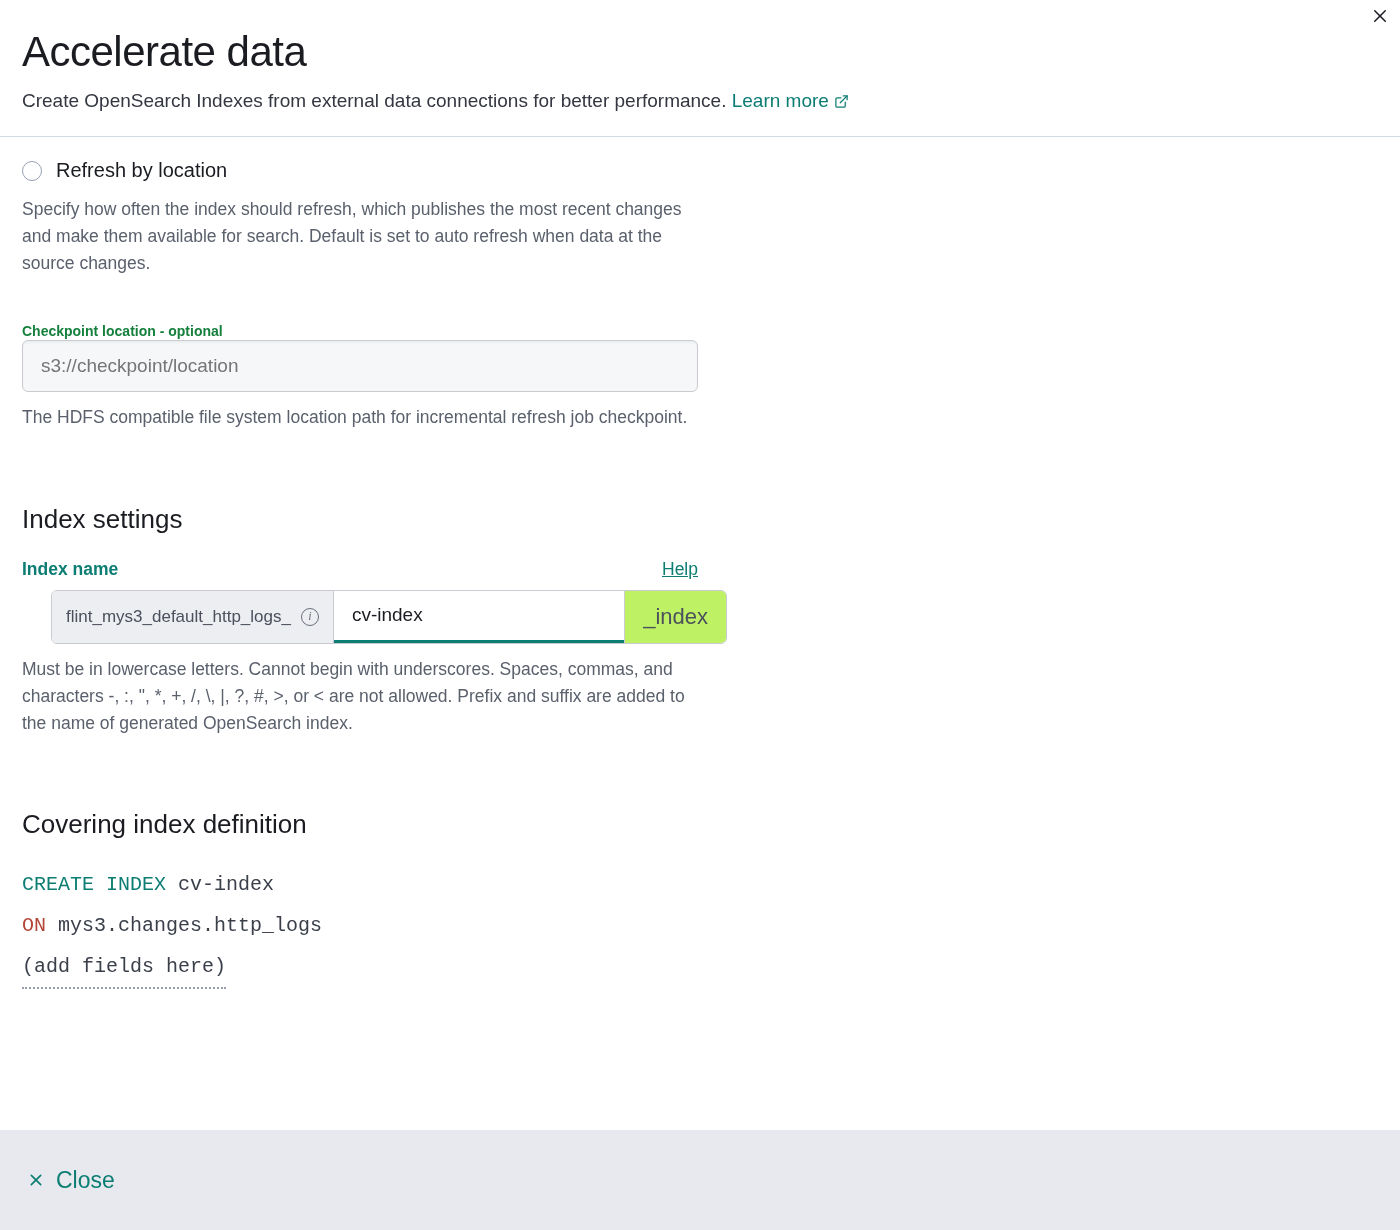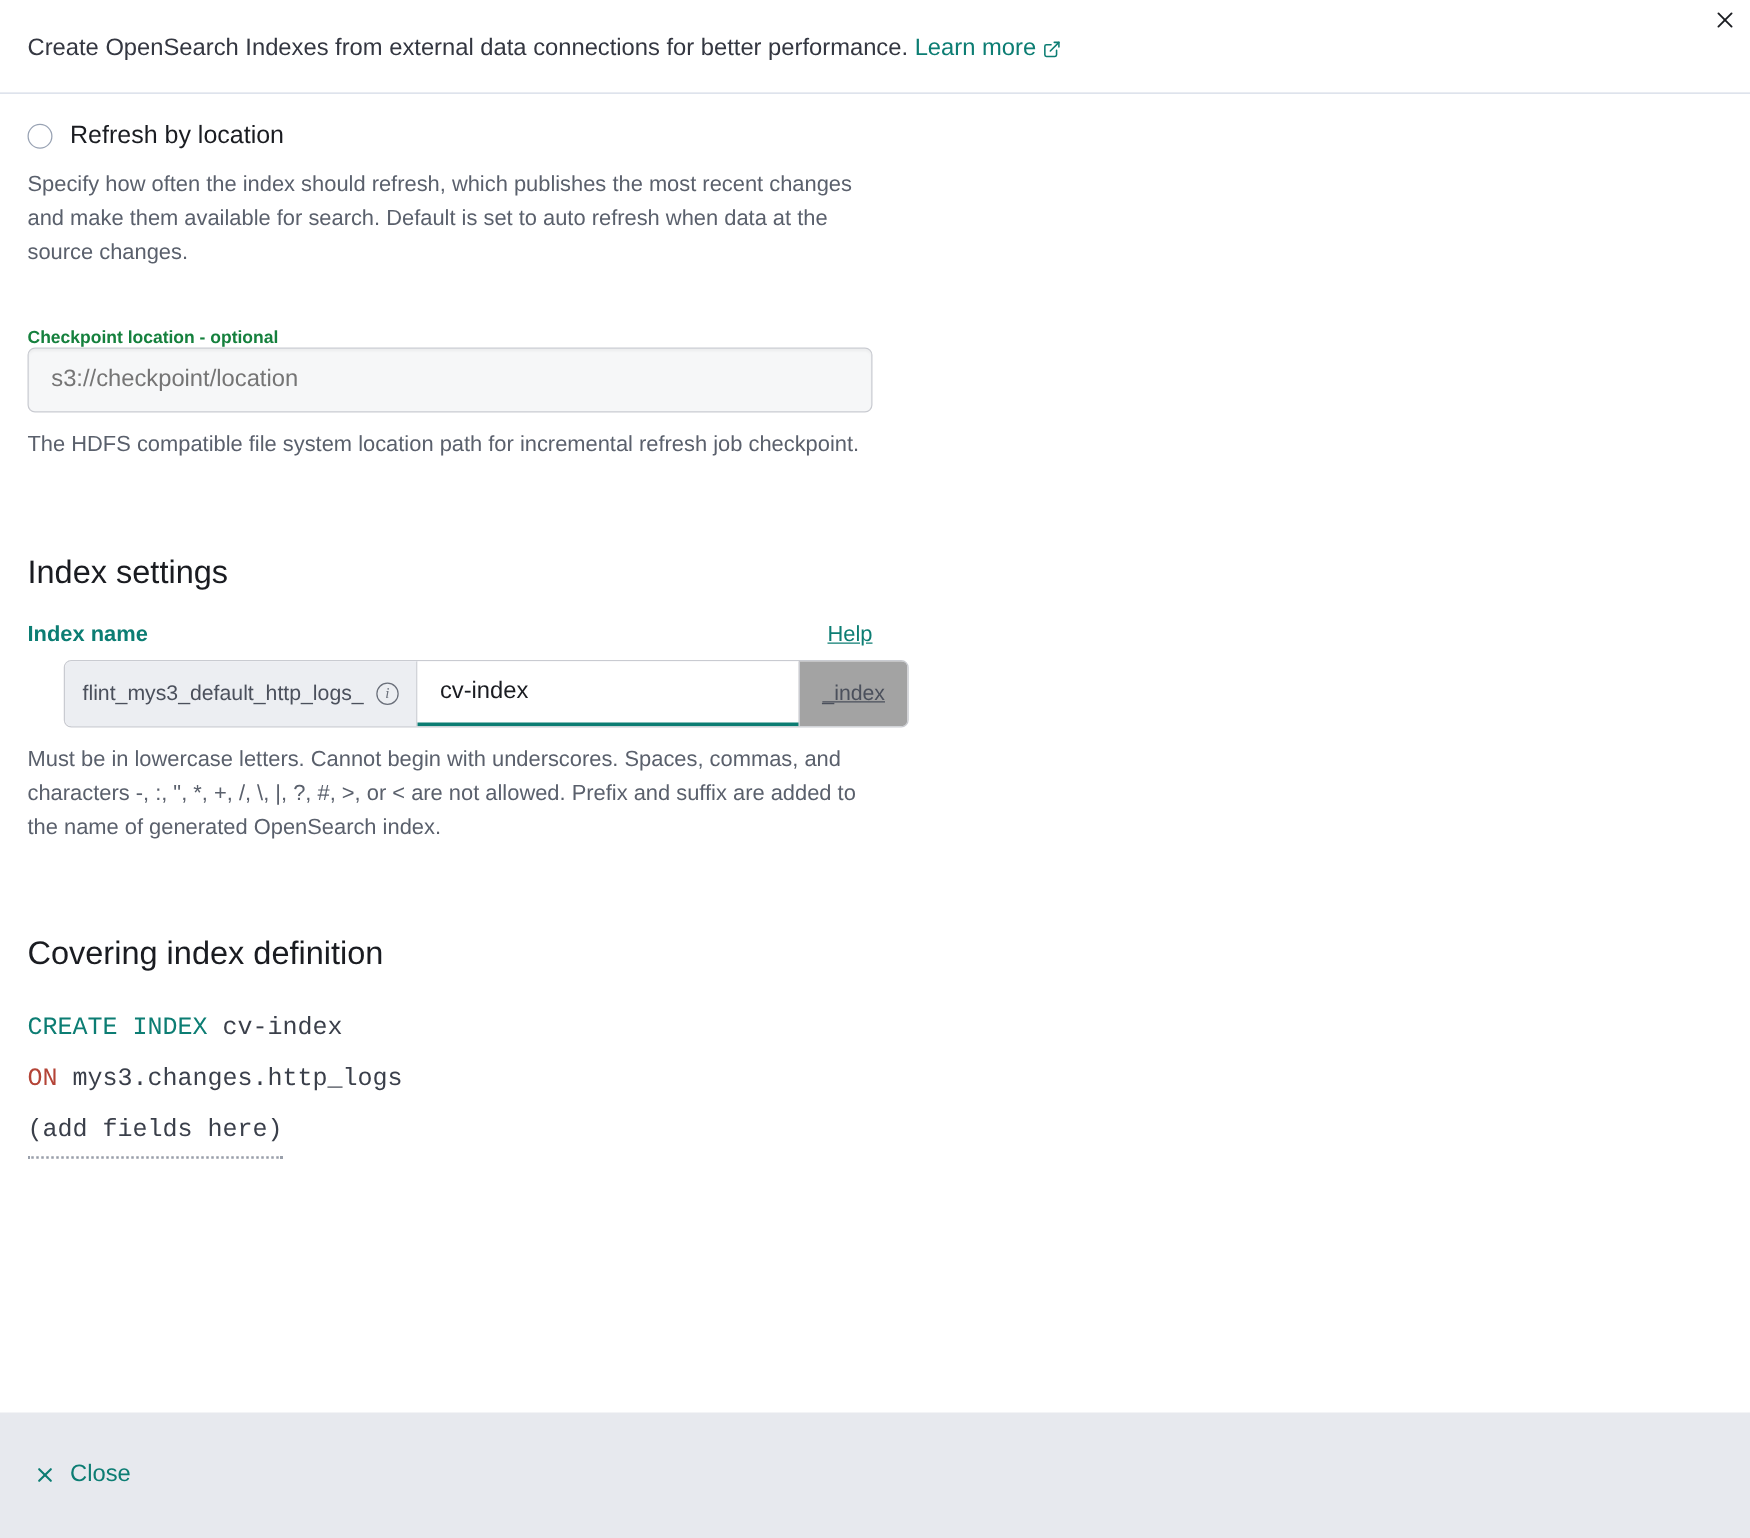--- a/index.html
+++ b/index.html
@@ -157,28 +157,27 @@
     border: none;
     outline: none;
     padding: 0 18px;
     font-size: 19px;
     color: #1a1c21;
     font-family: inherit;
     border-bottom: 3px solid #0c7d73;
     background: #fff;
   }
   .triple-suffix {
-    background: #a3a3a3;
+    background: #bef264;
     display: flex;
     align-items: center;
     padding: 0 18px;
-    font-size: 17px;
+    font-size: 22px;
     color: #4b505c;
     border-left: 1px solid #c9cbd1;
-    text-decoration: underline;
   }
 
   .code-block {
     font-family: "SFMono-Regular", Consolas, "Liberation Mono", Menlo, monospace;
     font-size: 20px;
     line-height: 2.05;
     color: #3a3f4a;
   }
   .code-keyword-green { color: #0c7d73; }
   .code-keyword-red { color: #b44437; }
@@ -196,21 +195,21 @@
     display: flex;
     align-items: center;
     justify-content: space-between;
     padding: 0 28px;
   }
   .footer-close {
     display: inline-flex;
     align-items: center;
     gap: 12px;
     color: #0c7d73;
-    font-size: 19px;
+    font-size: 23px;
     font-weight: 500;
     cursor: pointer;
   }
   .footer-close svg { width: 16px; height: 16px; }
   .primary-btn {
     background: #0c7d73;
     color: #fff;
     border: none;
     border-radius: 6px;
     height: 56px;
@@ -225,20 +224,21 @@
 <body>
 
 <div class="close-x" aria-label="close">
   <svg viewBox="0 0 24 24" fill="none" stroke="currentColor" stroke-width="2" stroke-linecap="round">
     <line x1="5" y1="5" x2="19" y2="19"></line>
       <line x1="19" y1="5" x2="5" y2="19"></line>
   </svg>
 </div>
 
 <header class="page-header">
+  <h1 class="page-title">Accelerate data</h1>
   <p class="page-subtitle">
     <span>Create OpenSearch Indexes from external data connections for better performance. </span><a href="#" class="link">
       <span>Learn more</span>
       <svg width="15" height="15" viewBox="0 0 24 24" fill="none" stroke="currentColor" stroke-width="2" stroke-linecap="round" stroke-linejoin="round">
         <path d="M18 13v6a2 2 0 0 1-2 2H5a2 2 0 0 1-2-2V8a2 2 0 0 1 2-2h6"></path>
         <polyline points="15 3 21 3 21 9"></polyline>
         <line x1="10" y1="14" x2="21" y2="3"></line>
       </svg>
     </a>
   </p>

